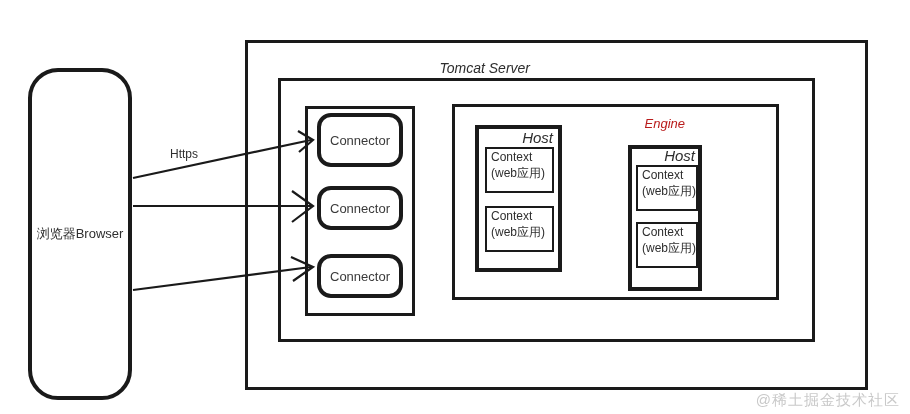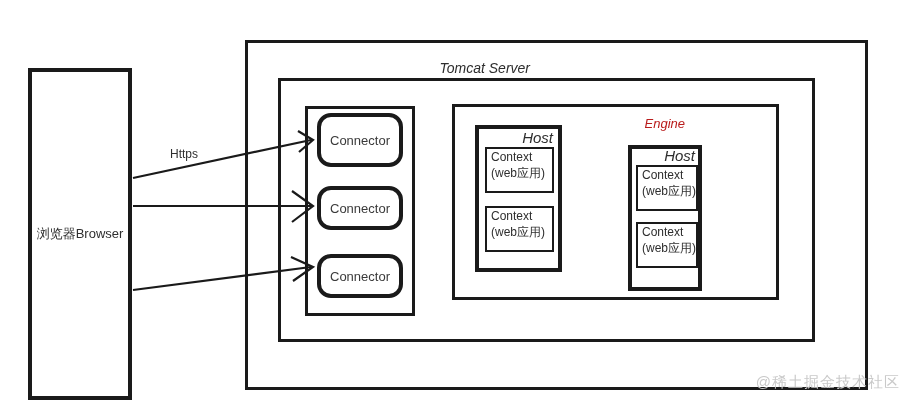--- a/index.html
+++ b/index.html
@@ -35,20 +35,21 @@
   .lbl-center {
     text-align: right;
     font-style: italic;
   }
 
   
   #browser-box {
     display: flex;
     align-items: center;
     justify-content: center;
+    border-radius: 30px;
   }
   #browser-label {
     font-size: 13px;
     color: #2e2e2e;
   }
 
   
   .connector-box {
     display: flex;
     align-items: center;
@@ -82,21 +83,21 @@
   #arrow-layer {
     position: absolute;
     left: 0; top: 0;
     width: 910px; height: 414px;
     pointer-events: none;
   }
 
   #watermark {
     position: absolute;
     right: 10px;
-    bottom: 22px;
+    bottom: 4px;
     font-size: 15px;
     color: #c9c9c9;
     letter-spacing: 1px;
     white-space: nowrap;
   }
 </style>
 </head>
 <body>
 
 <div id="canvas">

